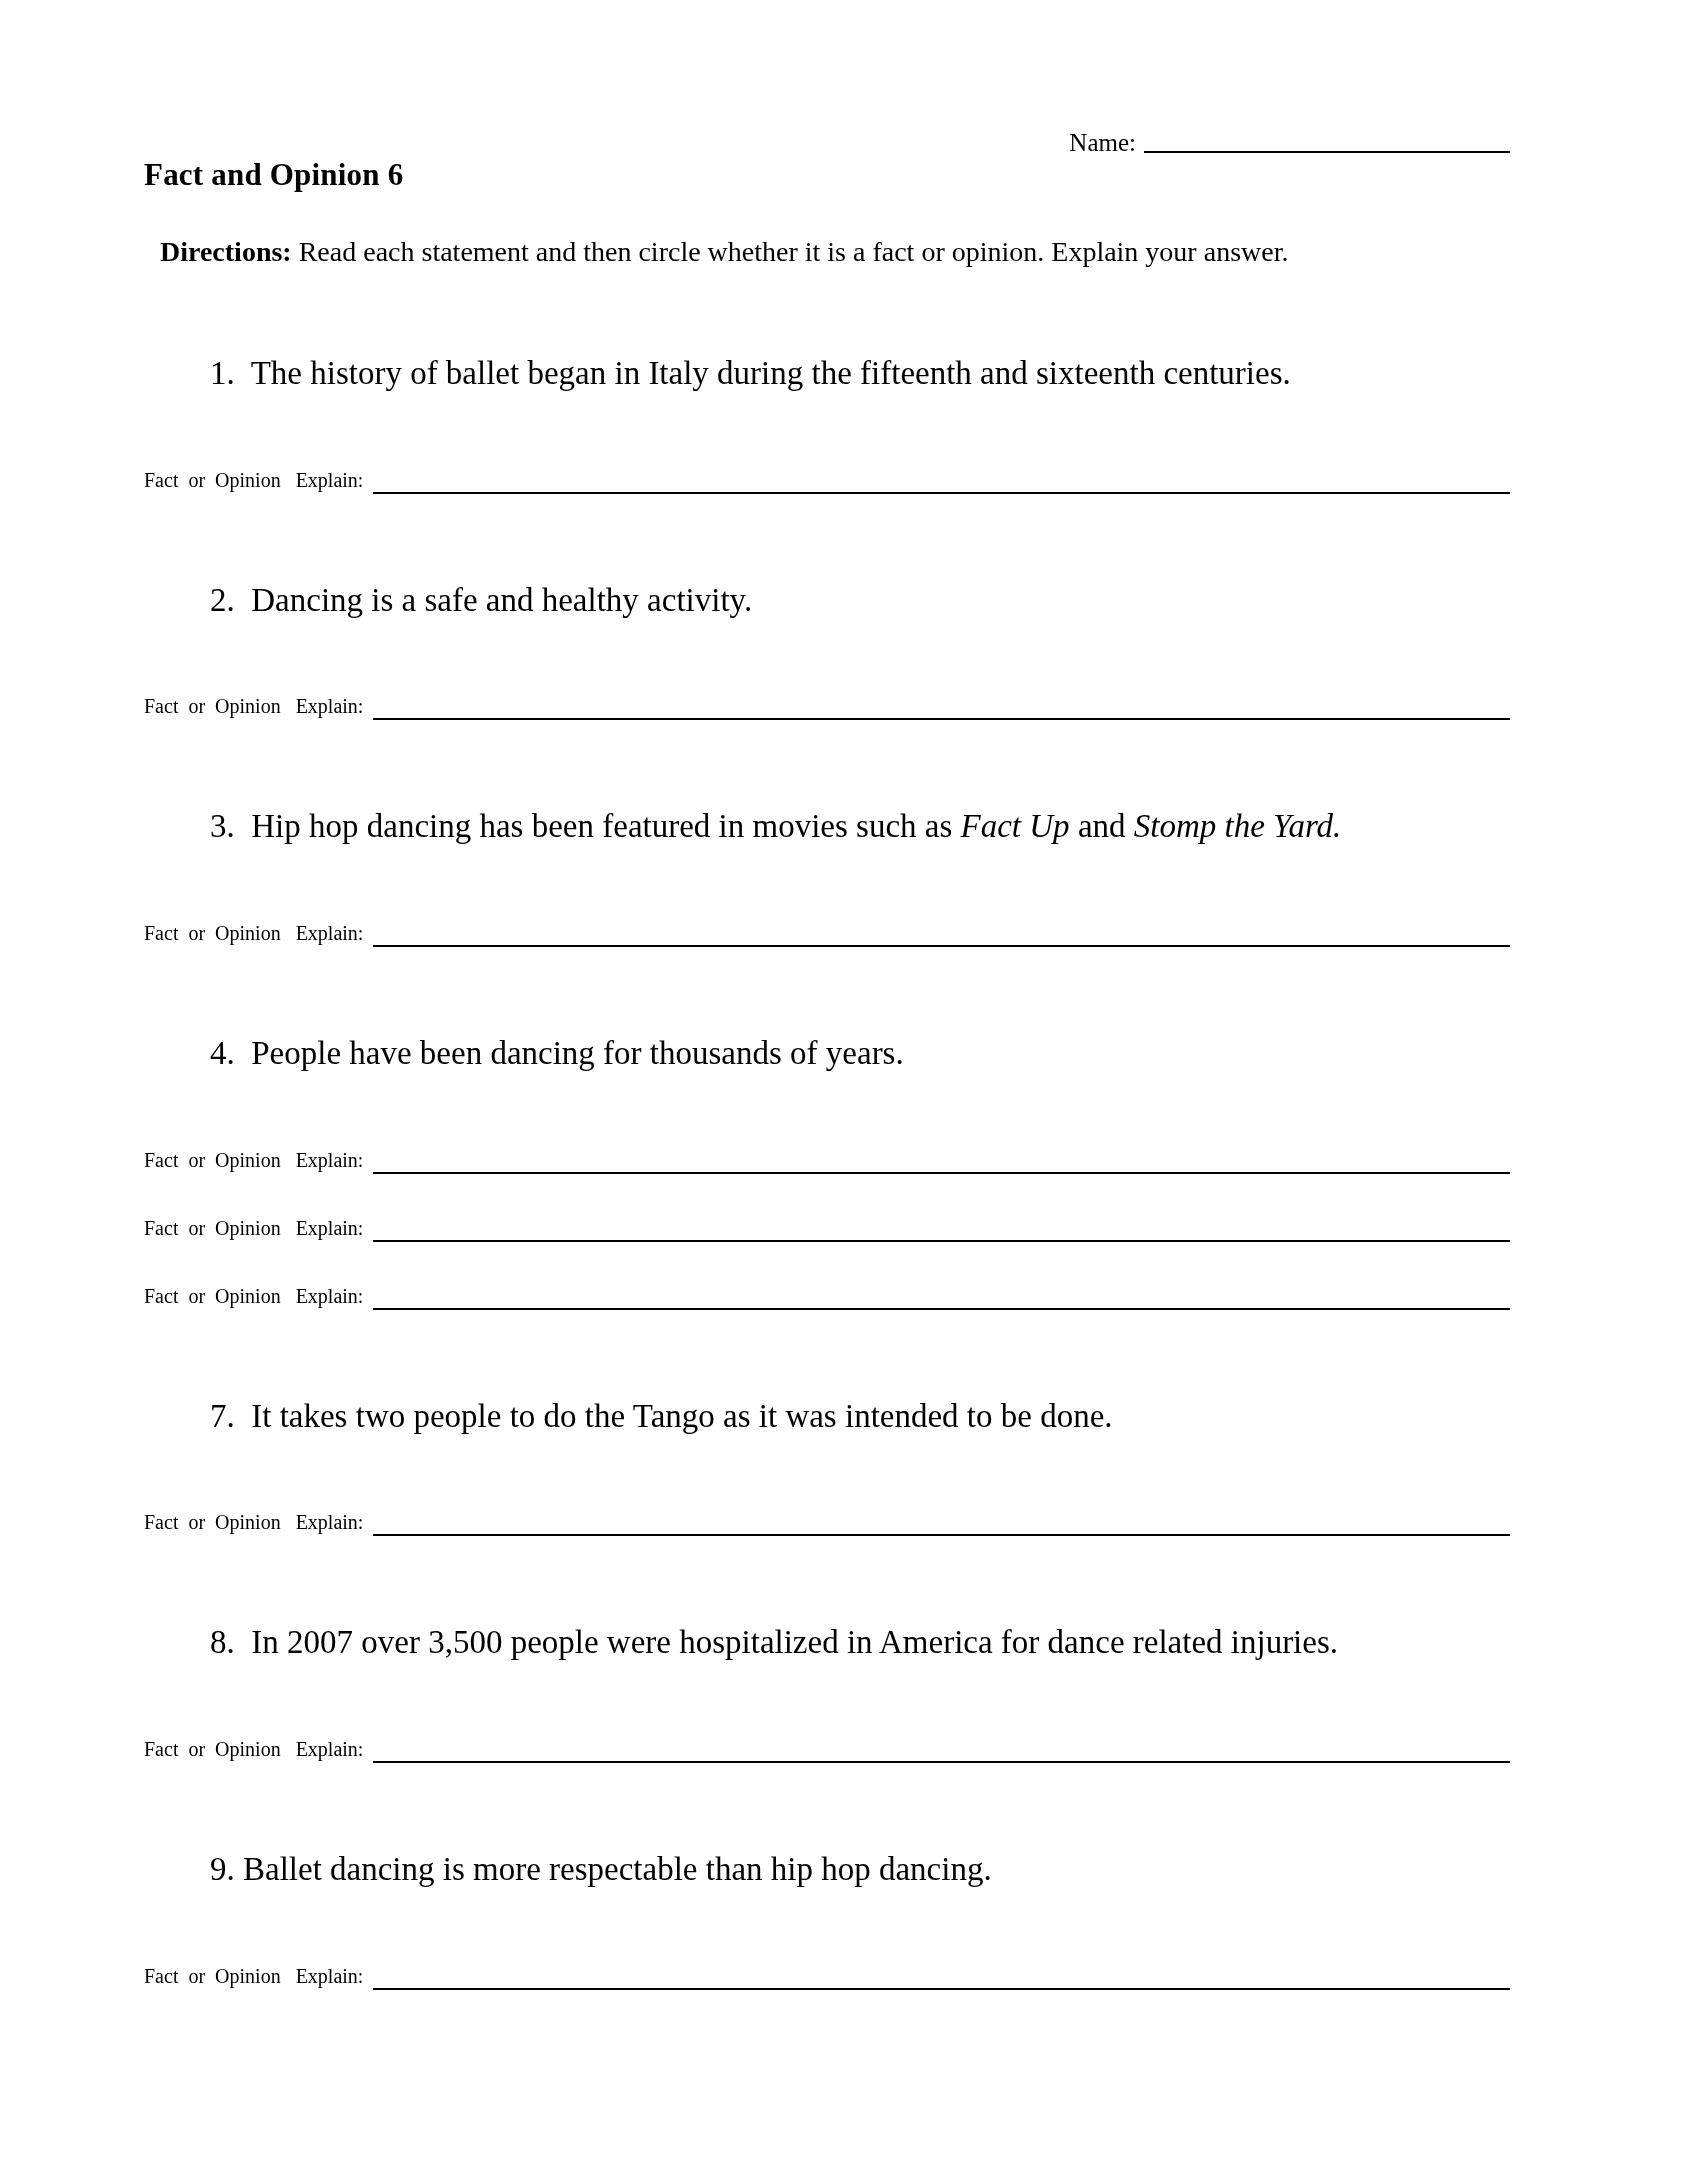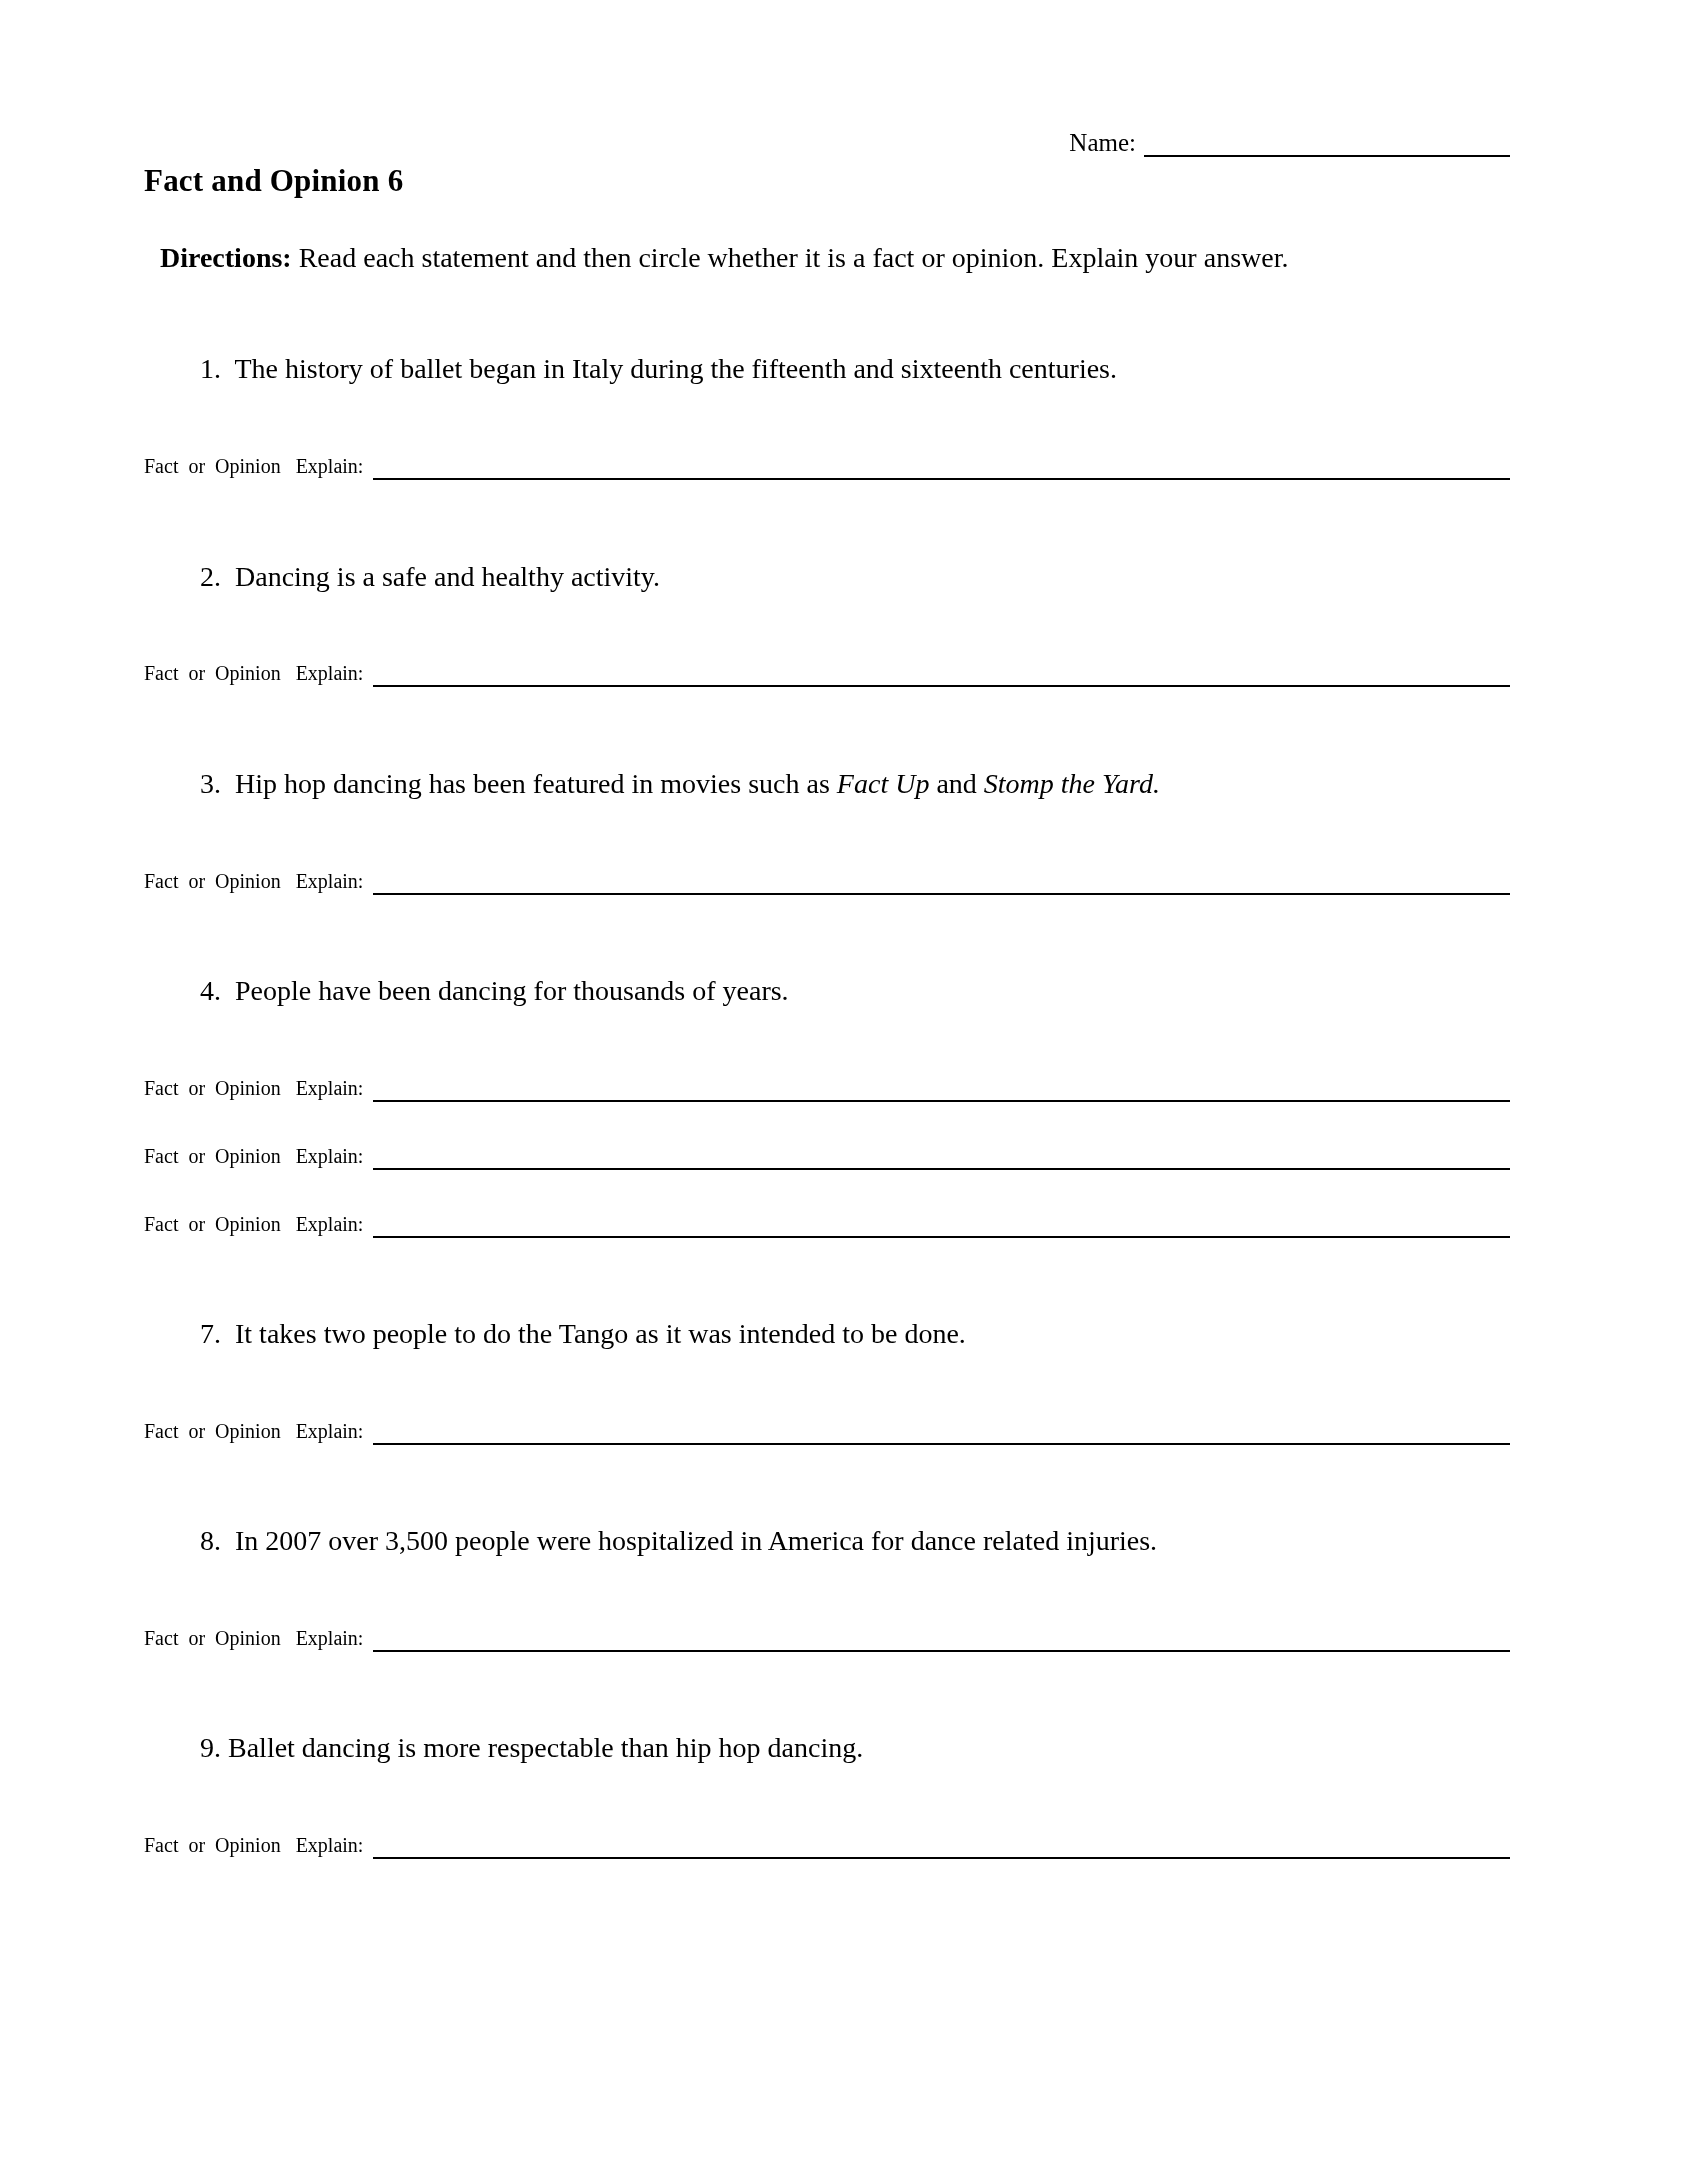--- a/index.html
+++ b/index.html
@@ -25,22 +25,20 @@
     width: 1683px;
     height: 2178px;
     background: #ffffff;
     box-sizing: border-box;
     padding: 129px 173px 0 144px;
   }
   
   .name-row {
     display: flex;
     justify-content: flex-end;
-    align-items: flex-end;
-    margin-bottom: 6px;
   }
   .name-label {
     font-size: 25px;
     color: #000;
     padding-right: 8px;
     white-space: nowrap;
   }
   .name-blank {
     width: 366px;
     border-bottom: 2px solid #000;
@@ -59,21 +57,21 @@
     margin: 0 0 40px 16px;
     line-height: 1.25;
   }
   .directions b {
     font-weight: bold;
   }
   .item {
     margin-bottom: 0;
   }
   .q-text {
-    font-size: 28px;
+    font-size: 33px;
     color: #000;
     line-height: 1.3;
     margin: 0 0 30px 0;
     white-space: pre-wrap;
   }
   .q-text i {
     font-style: italic;
   }
   .answer-row {
     display: flex;

